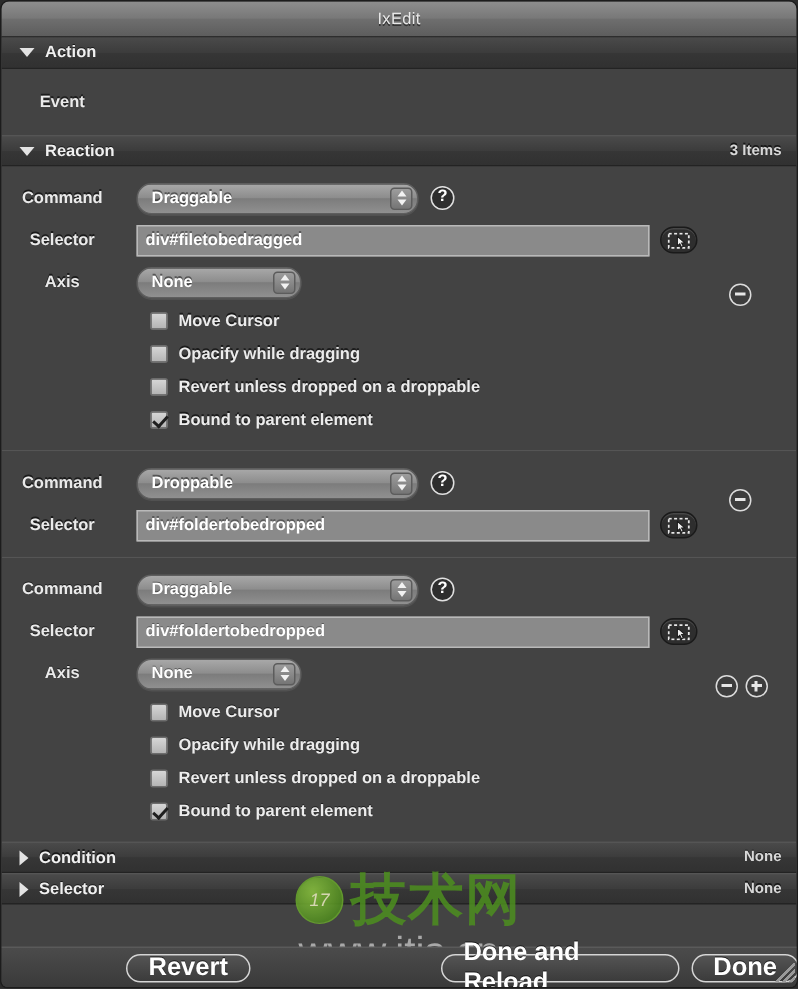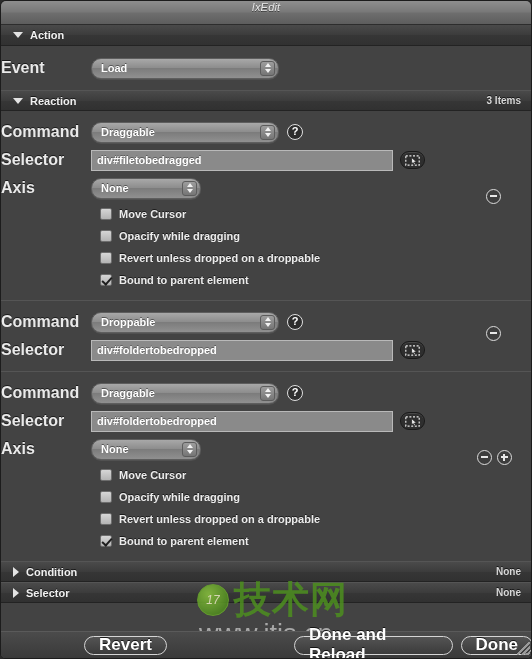--- a/index.html
+++ b/index.html
@@ -22,23 +22,23 @@
     border-radius: 6px 6px 5px 5px;
     overflow: hidden;
   }
 
   
   .titlebar {
     height: 24px;
     background: linear-gradient(to bottom, #8e8e8e 0%, #787878 48%, #6e6e6e 52%, #5d5d5d 100%);
     border-bottom: 1px solid #2d2d2d;
     display: flex;
+    align-items: center;
     justify-content: center;
     position: relative;
-    font-style: italic;
   }
   .titlebar-text {
     font-size: 11px;
     color: #e9e9e9;
     text-shadow: 0 1px 0 rgba(0,0,0,.5);
     letter-spacing: .2px;
   }
 
   
   .body-area {
@@ -93,23 +93,23 @@
   .panel { background: #434343; padding: 0; position: relative; }
 
   .row {
     display: flex;
     align-items: center;
     min-height: 22px;
     position: relative;
   }
   .lbl {
     width: 90px;
-    text-align: left;
+    text-align: center;
     padding-right: 9px;
-    font-size: 16px;
+    font-size: 11px;
     font-weight: bold;
     color: #eaeaea;
     text-shadow: 0 -1px 0 rgba(0,0,0,.6);
     flex: 0 0 auto;
   }
 
   
   .sel {
     position: relative;
     height: 21px;
@@ -165,21 +165,21 @@
     height: 21px;
     background: #8a8a8a;
     border: 1px solid #b9b9b9;
     display: flex;
     align-items: center;
     padding: 0 5px;
     font-size: 11px;
     font-weight: bold;
     color: #ffffff;
     text-shadow: 0 -1px 0 rgba(0,0,0,.35);
-    width: 302px;
+    width: 342px;
     overflow: hidden;
     white-space: nowrap;
   }
 
   
   .pick-btn {
     width: 25px; height: 18px;
     margin-left: 7px;
     border-radius: 9px;
     background: #2e2e2e;
@@ -357,27 +357,20 @@
   <div class="body-area">
 
     <div class="section-head first">
       <span class="tri down"></span>
       <span class="section-title">Action</span>
     </div>
 
     <div class="panel" style="padding:11px 0 11px 0;">
       <div class="row">
         <span class="lbl">Event</span>
-        <div class="sel w-evt">
-          <span class="sel-text">Load</span>
-          <span class="sel-stepper">
-              <i class="up"></i>
-              <i class="dn"></i>
-            </span>
-        </div>
       </div>
     </div>
 
     <div class="section-head">
       <span class="tri down"></span>
       <span class="section-title">Reaction</span>
       <span class="section-right">3 Items</span>
     </div>
 
     <div class="panel" style="padding:10px 0 9px 0;">

